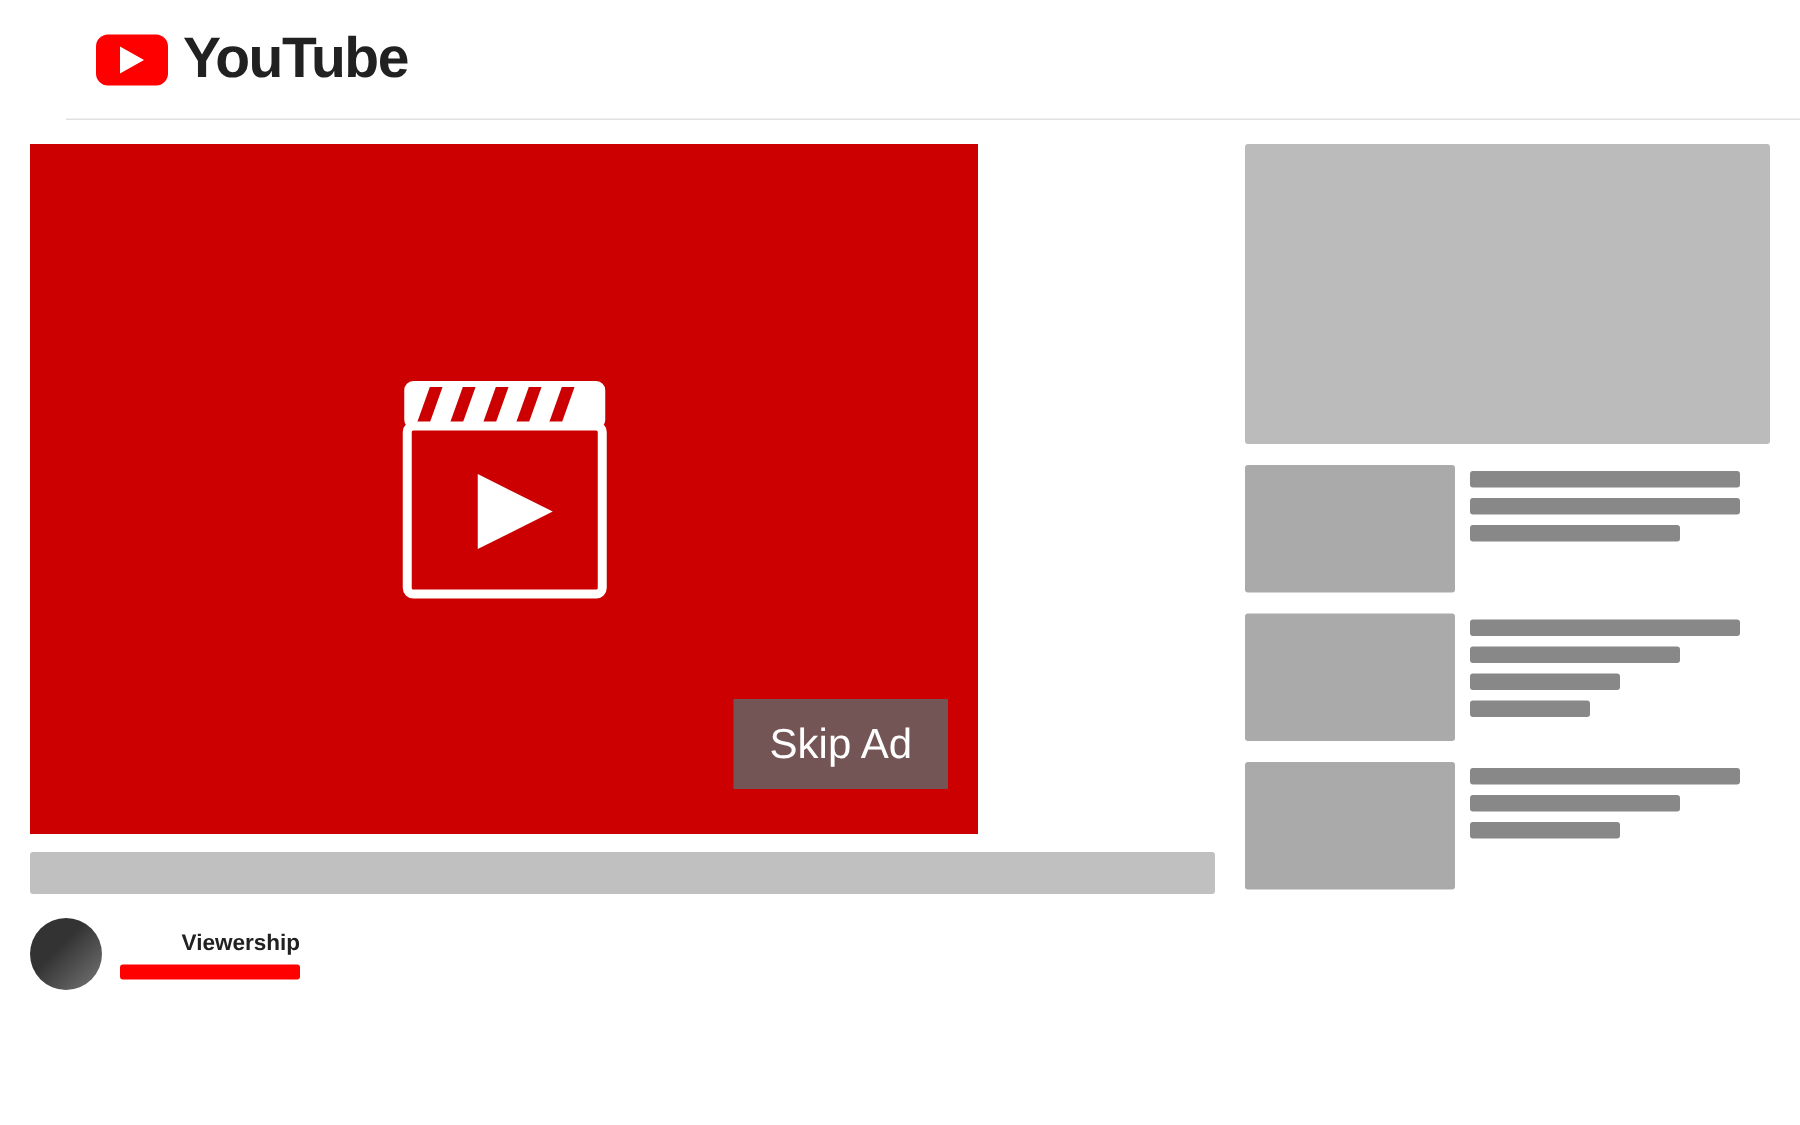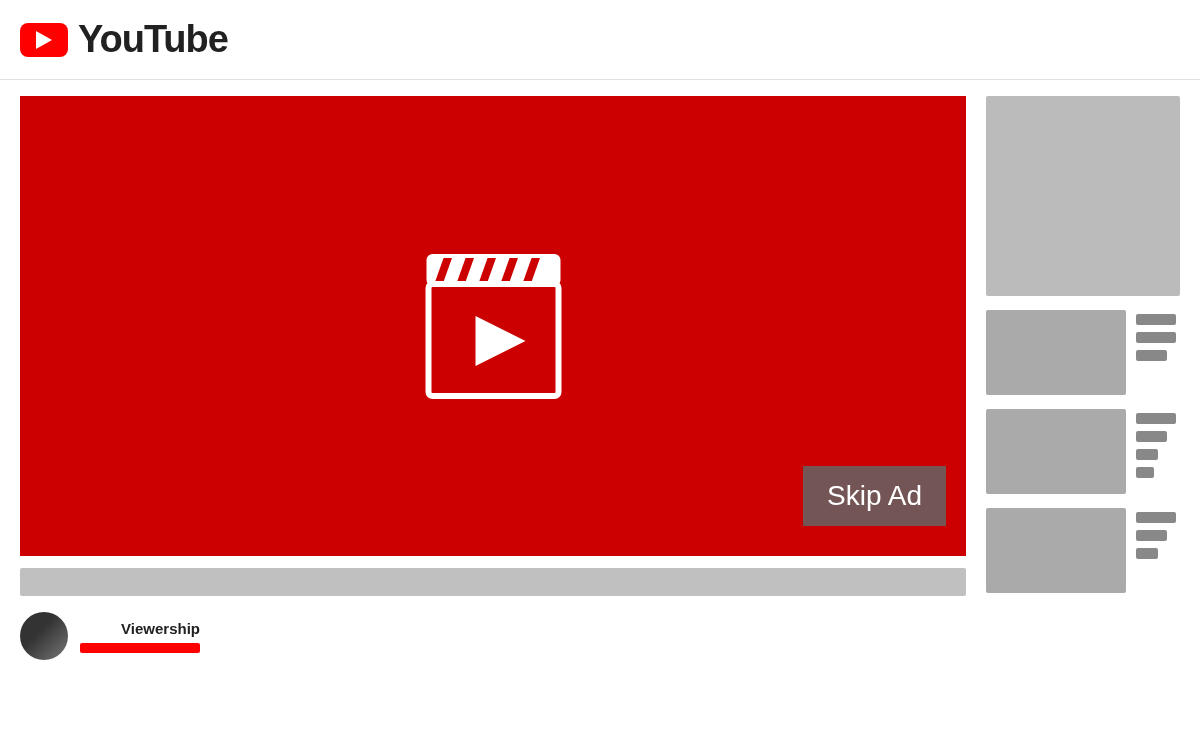--- a/index.html
+++ b/index.html
@@ -12,20 +12,21 @@
     }
 
     
     #header {
       display: flex;
       align-items: center;
       padding: 12px 20px;
       background: #fff;
       border-bottom: 1px solid #e0e0e0;
       height: 80px;
+      margin-left: 44px;
     }
 
     #logo-area {
       display: flex;
       align-items: center;
       gap: 10px;
       margin-right: 40px;
     }
 
     #yt-play-icon {
@@ -94,21 +95,21 @@
 
     
     #video-section {
       flex: 0 0 790px;
       display: flex;
       flex-direction: column;
       gap: 12px;
     }
 
     #video-player {
-      width: 946px;
+      width: 632px;
       height: 460px;
       background: #cc0000;
       position: relative;
       display: flex;
       align-items: center;
       justify-content: center;
     }
 
     
     #clapper-svg {

